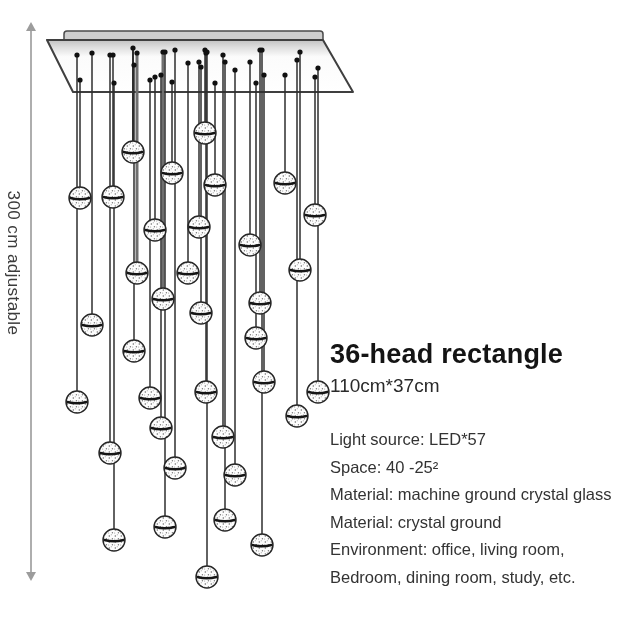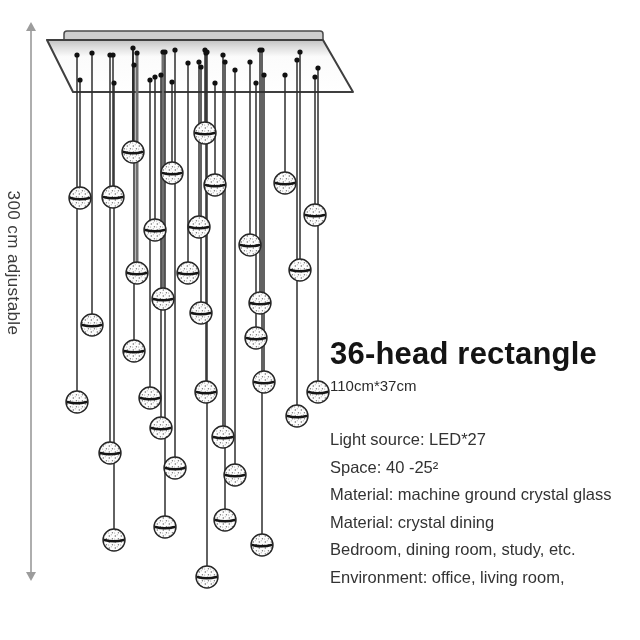--- a/index.html
+++ b/index.html
@@ -46,29 +46,29 @@
   }
   
   .info {
     position: absolute;
     left: 330px; top: 338px;
     width: 305px;
     color: #2e2e2e;
   }
   .product-title {
     margin: 0;
-    font-size: 31px;
+    font-size: 27px;
     font-weight: bold;
     letter-spacing: 0.2px;
     color: #141414;
     line-height: 32px;
   }
   .product-size {
     margin-top: 4px;
-    font-size: 15px;
+    font-size: 19px;
     color: #2a2a2a;
     line-height: 24px;
   }
   .specs {
     margin-top: 28px;
     font-size: 16.5px;
     line-height: 27.5px;
     color: #333333;
   }
   .spec-line { white-space: nowrap; }
@@ -246,22 +246,22 @@
 
   <div class="dim-line"></div>
   <div class="dim-arrow dim-arrow-top"></div>
   <div class="dim-arrow dim-arrow-bottom"></div>
   <div class="dim-label">300 cm adjustable</div>
 
   <div class="info">
     <h1 class="product-title">36-head rectangle</h1>
     <div class="product-size">110cm*37cm</div>
     <div class="specs">
-      <div class="spec-line">Light source: LED*27</div>
+      <div class="spec-line">Light source: LED*57</div>
       <div class="spec-line">Space: 40 -25²</div>
       <div class="spec-line">Material: machine ground crystal glass</div>
-      <div class="spec-line">Material: crystal dining</div>
+      <div class="spec-line">Material: crystal ground</div>
+      <div class="spec-line">Environment: office, living room,</div>
       <div class="spec-line">Bedroom, dining room, study, etc.</div>
-      <div class="spec-line">Environment: office, living room,</div>
     </div>
   </div>
 
 </div>
 
 </body></html>

